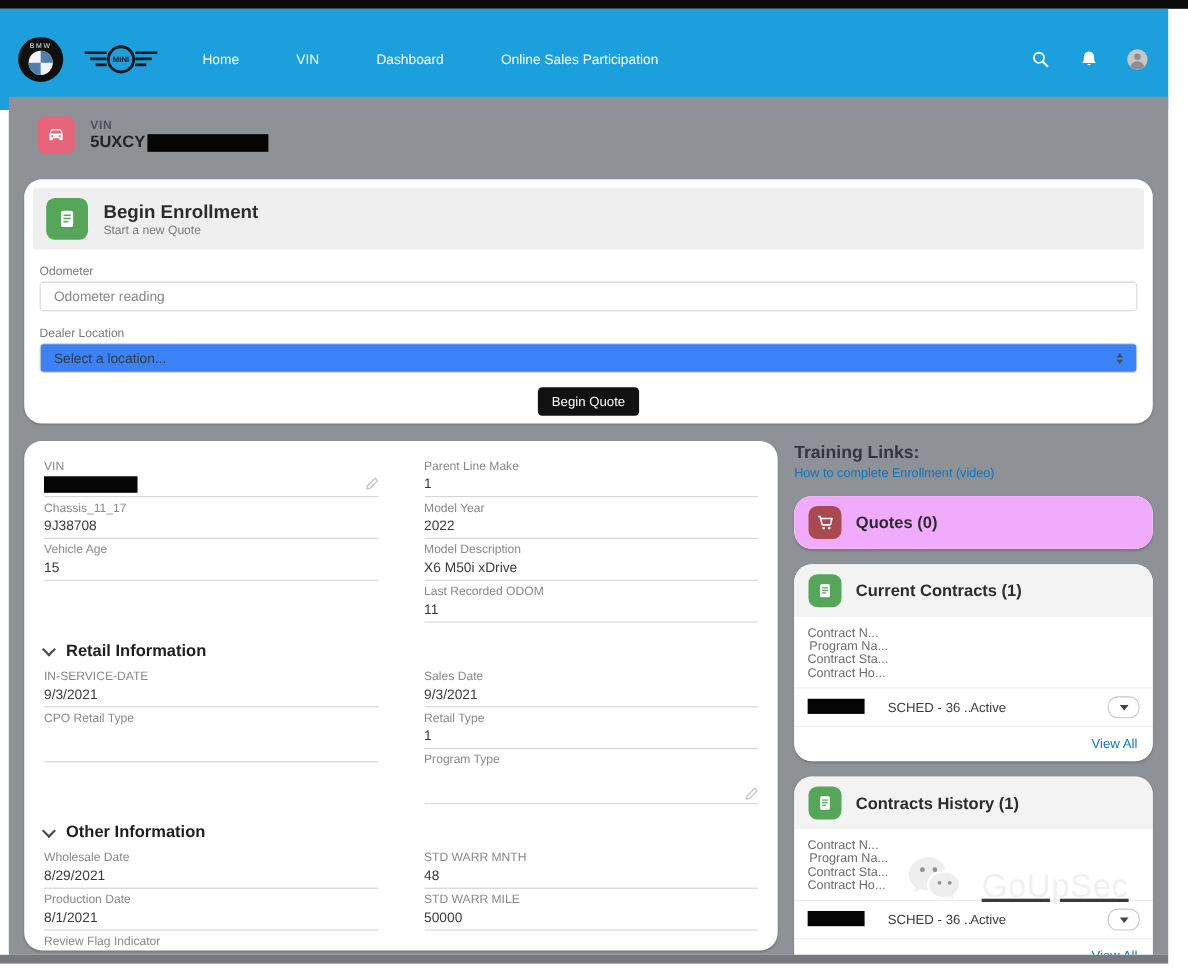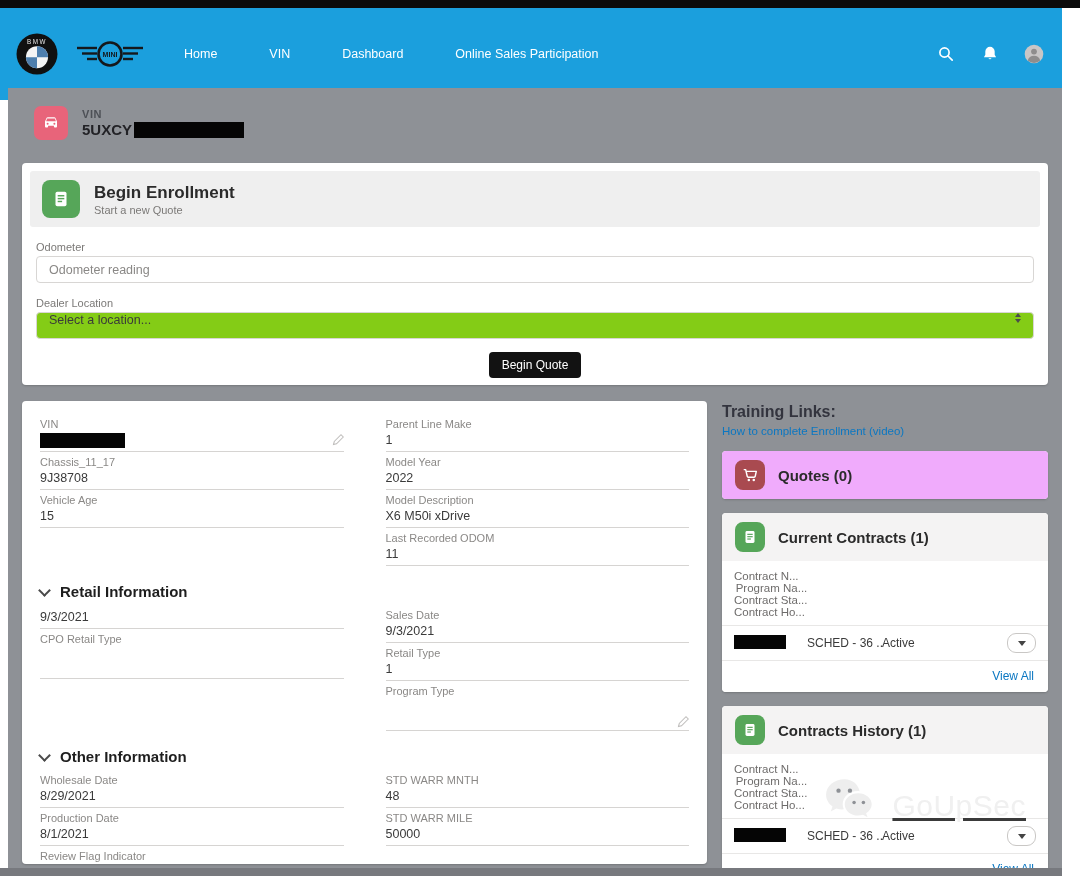--- a/index.html
+++ b/index.html
@@ -20,36 +20,36 @@
   .bottombar{position:absolute;left:0;top:868px;width:1062px;height:8px;background:#77797e;}
   
   .rec-head{display:flex;align-items:center;gap:14px;margin:13px 0 0 26px;height:44px;}
   .rec-icon{width:34px;height:34px;border-radius:7px;background:#e8647a;display:flex;align-items:center;justify-content:center;flex:0 0 auto;}
   .rec-meta{display:flex;flex-direction:column;gap:1px;}
   .rec-obj{font-size:11px;color:#4d5056;letter-spacing:.6px;font-weight:bold;}
   .rec-title{font-size:15px;font-weight:bold;color:#222226;display:flex;align-items:center;}
   .redact{background:#050505;display:inline-block;}
   .rec-redact{width:110px;height:16px;margin-left:2px;}
   
-  .card{background:#fff;border-radius:4px;box-shadow:0 1px 2px rgba(0,0,0,.18);}
+  .card{background:#fff;border-radius:16px;box-shadow:0 1px 2px rgba(0,0,0,.18);}
   .enroll-card{margin:18px 14px 0;height:222px;box-sizing:border-box;padding:8px 8px 0;}
   .enroll-head{background:#efefef;border-radius:3px;height:56px;display:flex;align-items:center;gap:14px;padding:0 12px;}
   .sq-icon{border-radius:8px;display:flex;align-items:center;justify-content:center;flex:0 0 auto;}
   .icon-green{background:#56a659;}
   .icon-red{background:#a94a50;}
   .enroll-titles{display:flex;flex-direction:column;gap:1px;}
   .enroll-title{font-size:17px;font-weight:bold;color:#2b2b2b;}
   .enroll-sub{font-size:11px;color:#7b7977;}
   .form-area{padding:0 6px;}
   .fld-label{font-size:11px;color:#7b7977;margin-top:14px;margin-bottom:3px;}
   .text-input{width:100%;box-sizing:border-box;height:27px;border:1px solid #d8d6d4;border-radius:4px;
               padding:0 12px;font-size:12.5px;color:#1d4ed8;font-family:"Liberation Sans",sans-serif;background:#fff;}
   .text-input::placeholder{color:#8a8886;}
   .select-box{width:100%;box-sizing:border-box;height:27px;border:1px solid #d8d6d4;border-radius:4px;
-              display:flex;padding:0 12px;font-size:12.5px;color:#3a3a3a;background:#84cc16;cursor:pointer;}
+              display:flex;align-items:center;padding:0 12px;font-size:12.5px;color:#3a3a3a;background:#3b82f6;cursor:pointer;}
   .select-text{flex:1;}
   .stepper{display:flex;flex-direction:column;align-items:center;gap:2px;}
   .tri-up{width:0;height:0;border-left:3.5px solid transparent;border-right:3.5px solid transparent;border-bottom:4.5px solid #4c4c4c;}
   .tri-down{width:0;height:0;border-left:3.5px solid transparent;border-right:3.5px solid transparent;border-top:4.5px solid #4c4c4c;}
   .btn-row{display:flex;justify-content:center;margin-top:13px;}
   .btn-dark{background:#121212;color:#fff;font-size:12px;padding:6px 13px;border-radius:4px;border:none;cursor:pointer;
             font-family:"Liberation Sans",sans-serif;}
   
   .main-grid{display:flex;gap:15px;margin:16px 14px 0;}
   .detail-card{width:685px;box-sizing:border-box;padding:16px 18px 8px;height:463px;overflow:hidden;}
@@ -240,20 +240,21 @@
           </div>
         </div>
 
         <div class="sec-head">
           <span class="chev"></span>
           <span class="sec-title">Retail Information</span>
         </div>
         <div class="cols">
           <div class="col">
             <div class="field">
+              <div class="f-label">IN-SERVICE-DATE</div>
               <div class="f-value">9/3/2021</div>
             </div>
             <div class="field">
               <div class="f-label">CPO Retail Type</div>
               <div class="f-value tall"></div>
             </div>
           </div>
           <div class="col">
             <div class="field">
               <div class="f-label">Sales Date</div>

